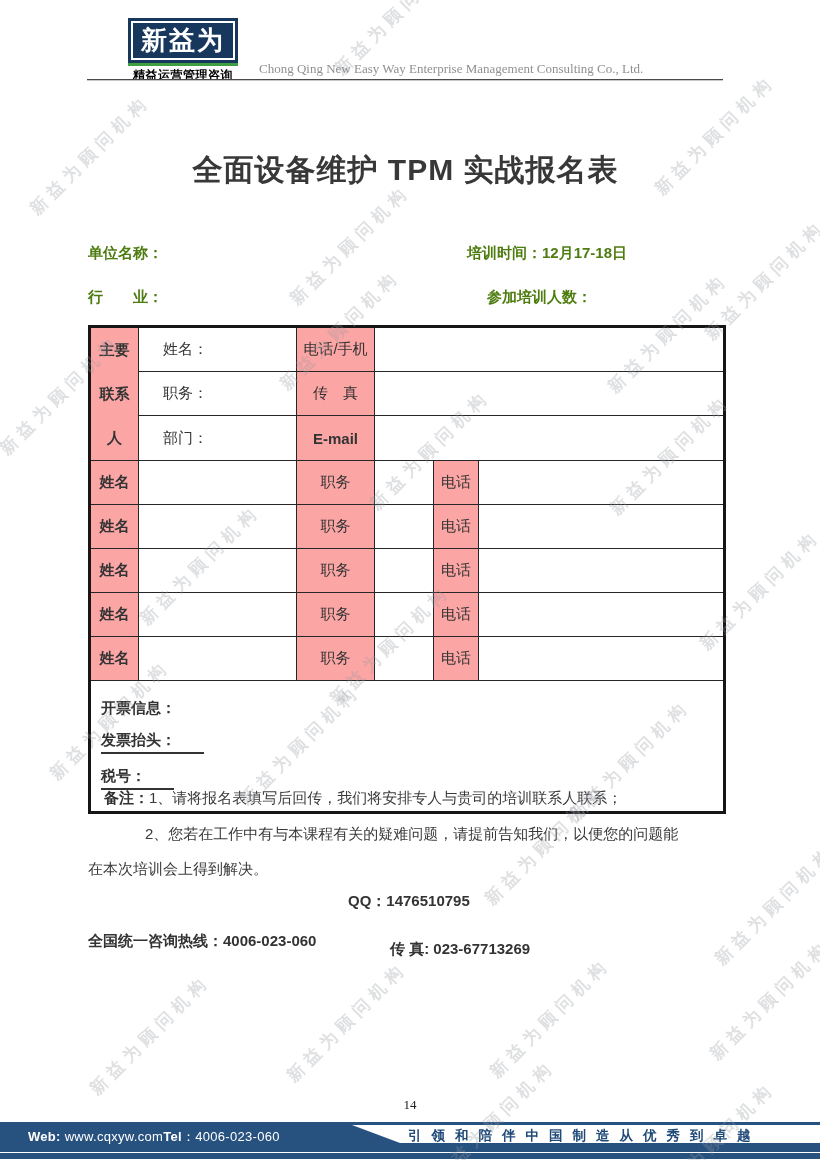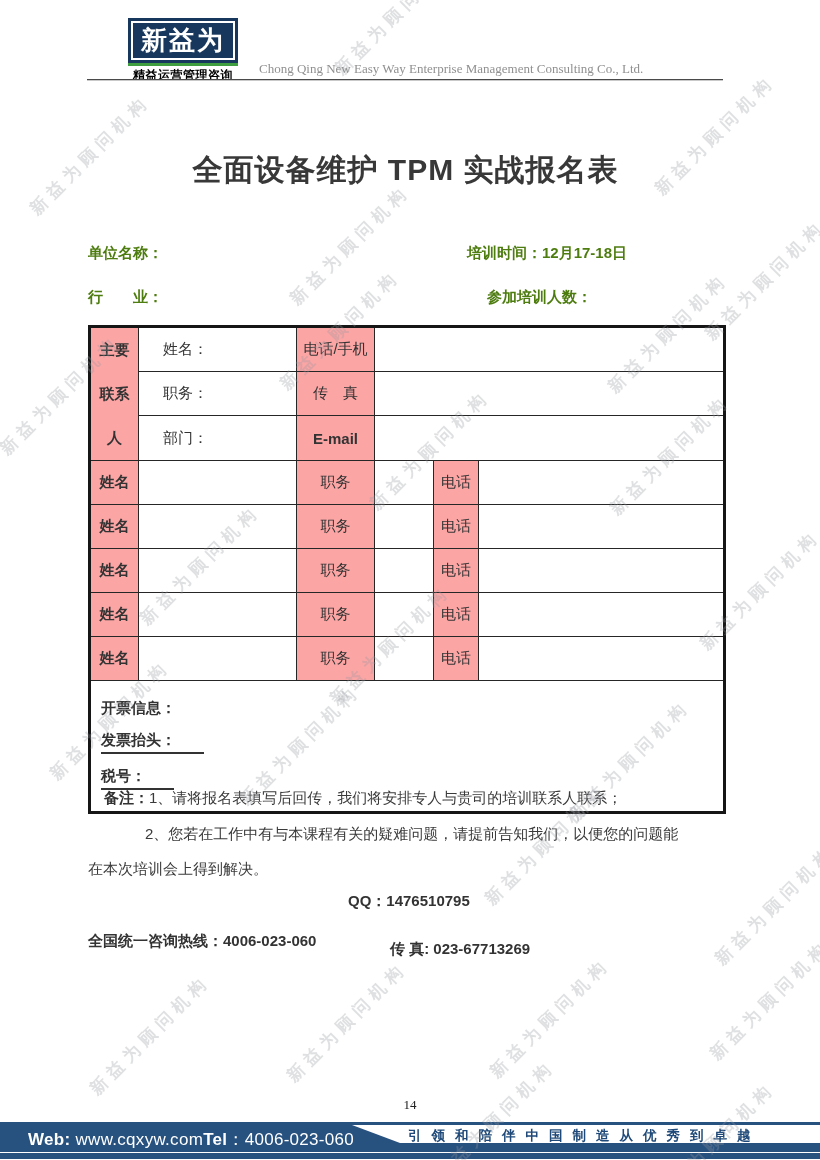--- a/index.html
+++ b/index.html
@@ -61,21 +61,21 @@
   .contact-line { position:absolute; font-size:15px; font-weight:bold; color:#333; }
   
   .page-num { position:absolute; left:0; top:1097px; width:820px; text-align:center; font-size:13px; color:#222; font-family:"Liberation Serif", serif; }
   .footer-bandA { position:absolute; left:0; top:1122px; width:820px; height:30px; background:#27517f; }
   .footer-white {
     position:absolute; left:352px; top:1125px; width:468px; height:18px; background:#ffffff;
     -webkit-clip-path:polygon(0 0,100% 0,100% 100%,48px 100%);
     clip-path:polygon(0 0,100% 0,100% 100%,48px 100%);
   }
   .footer-slogan { position:absolute; left:408px; top:1127px; font-size:13.5px; font-weight:bold; color:#1f4978; letter-spacing:10px; white-space:nowrap; }
-  .footer-web { position:absolute; left:28px; top:1128px; font-size:17px; color:#ffffff; letter-spacing:0.3px; white-space:nowrap; }
+  .footer-web { position:absolute; left:28px; top:1128px; font-size:13px; color:#ffffff; letter-spacing:0.3px; white-space:nowrap; }
   .footer-web .b { font-weight:bold; }
   .footer-bandB { position:absolute; left:0; top:1153px; width:820px; height:6px; background:#27517f; }
 </style>
 </head>
 <body>
 
 <div class="page">
 
   <div class="logo-box">
     <div class="logo-inner">新益为</div>

